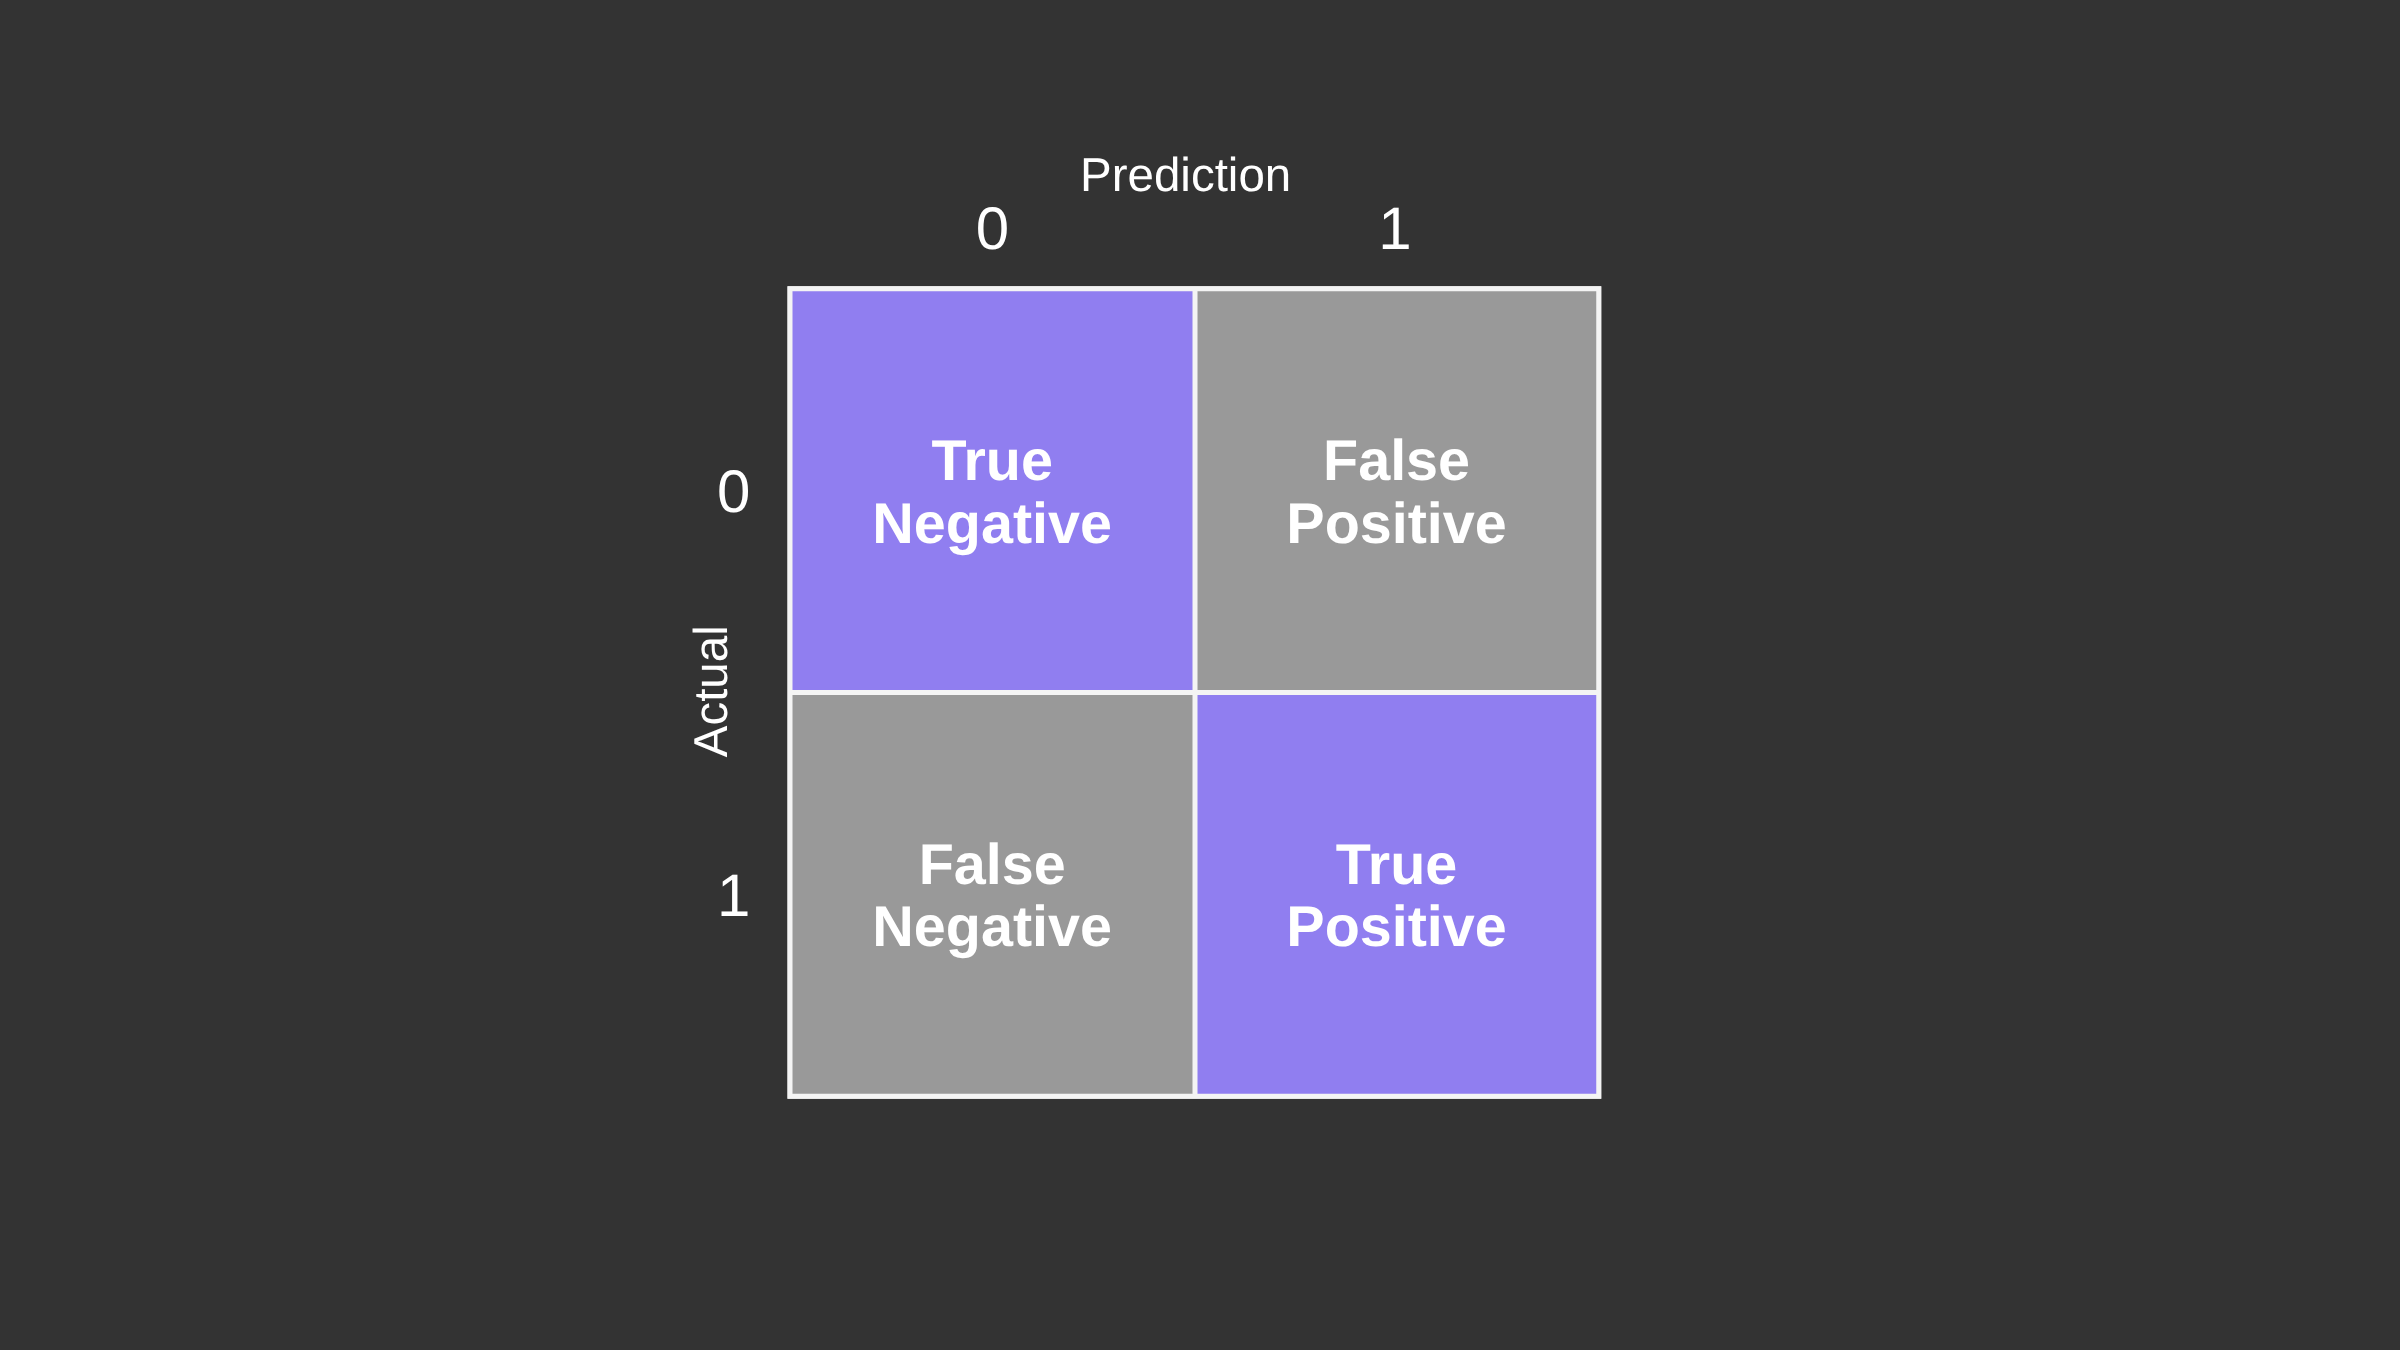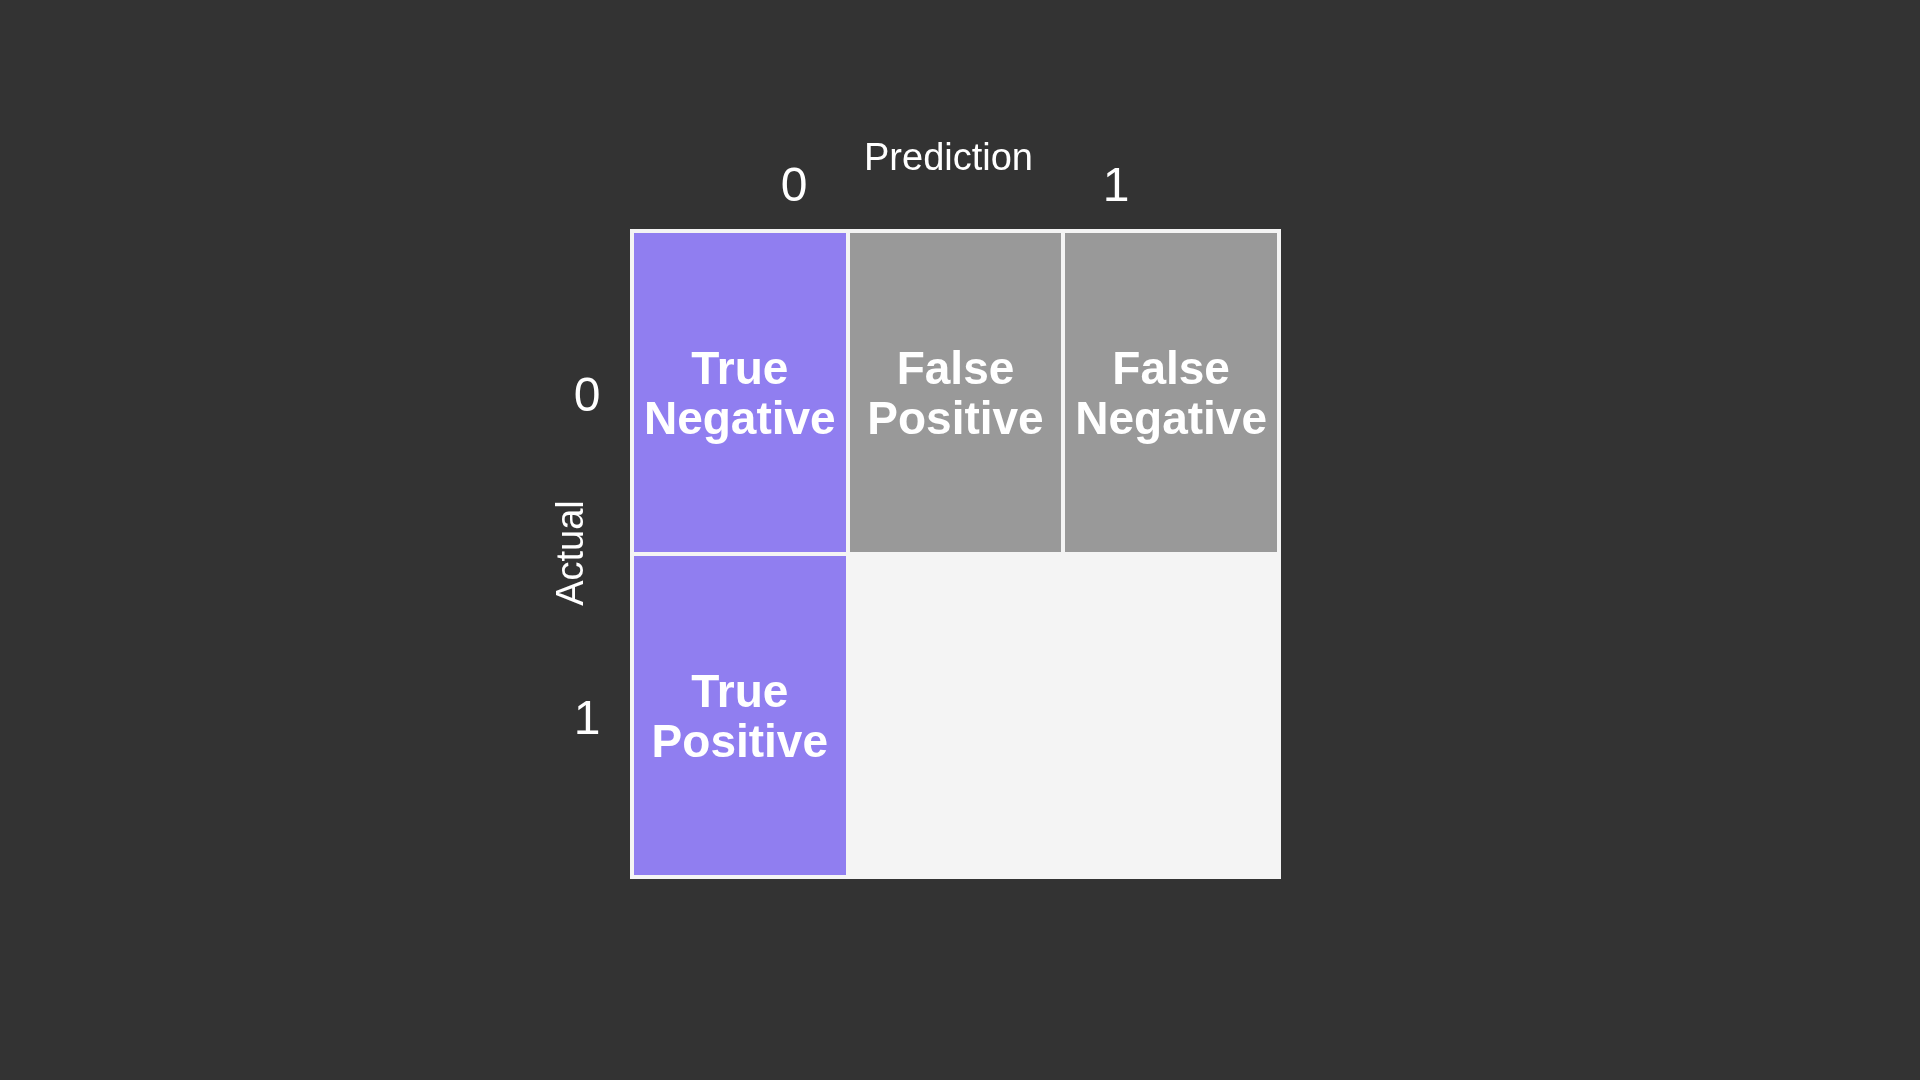--- a/index.html
+++ b/index.html
@@ -2,30 +2,30 @@
 <html><head>
 <meta charset="utf-8">
 <style>
   html, body { margin:0; padding:0; }
   body { width:1920px; height:1080px; background:#333333; position:relative; overflow:hidden;
          font-family:"Liberation Sans", sans-serif; color:#ffffff; }
   .axis-title { position:absolute; font-size:38px; font-weight:400; white-space:nowrap; }
   .tick { position:absolute; font-size:48px; font-weight:400; transform:translate(-50%,-50%); }
   .grid { position:absolute; left:630px; top:229px; width:643px; height:642px;
           border:4px solid #f4f4f4; display:grid;
-          grid-template-columns:1fr 1fr 1fr; grid-template-rows:1fr 1fr; gap:4px; background:#f4f4f4; }
+          grid-template-columns:1fr 1fr; grid-template-rows:1fr 1fr; gap:4px; background:#f4f4f4; }
   .cell { display:flex; align-items:center; justify-content:center; text-align:center;
           font-size:46px; font-weight:700; line-height:50px; }
   .cell span { display:block; }
 </style>
 </head>
 <body>
 
 <div>
-  <div class="axis-title" style="left:864px; top:136px;">Prediction</div>
+  <div class="axis-title" style="left:864px; top:120px;">Prediction</div>
   <div class="tick" style="left:794px; top:184px;">0</div>
   <div class="tick" style="left:1116px; top:184px;">1</div>
 
   <div class="axis-title" style="left:570px; top:553px; transform:translate(-50%,-50%) rotate(-90deg);">Actual</div>
   <div class="tick" style="left:587px; top:394px;">0</div>
   <div class="tick" style="left:587px; top:717px;">1</div>
 
   <div class="grid">
     <div class="cell" style="background:#907EF0;">
       <div>

